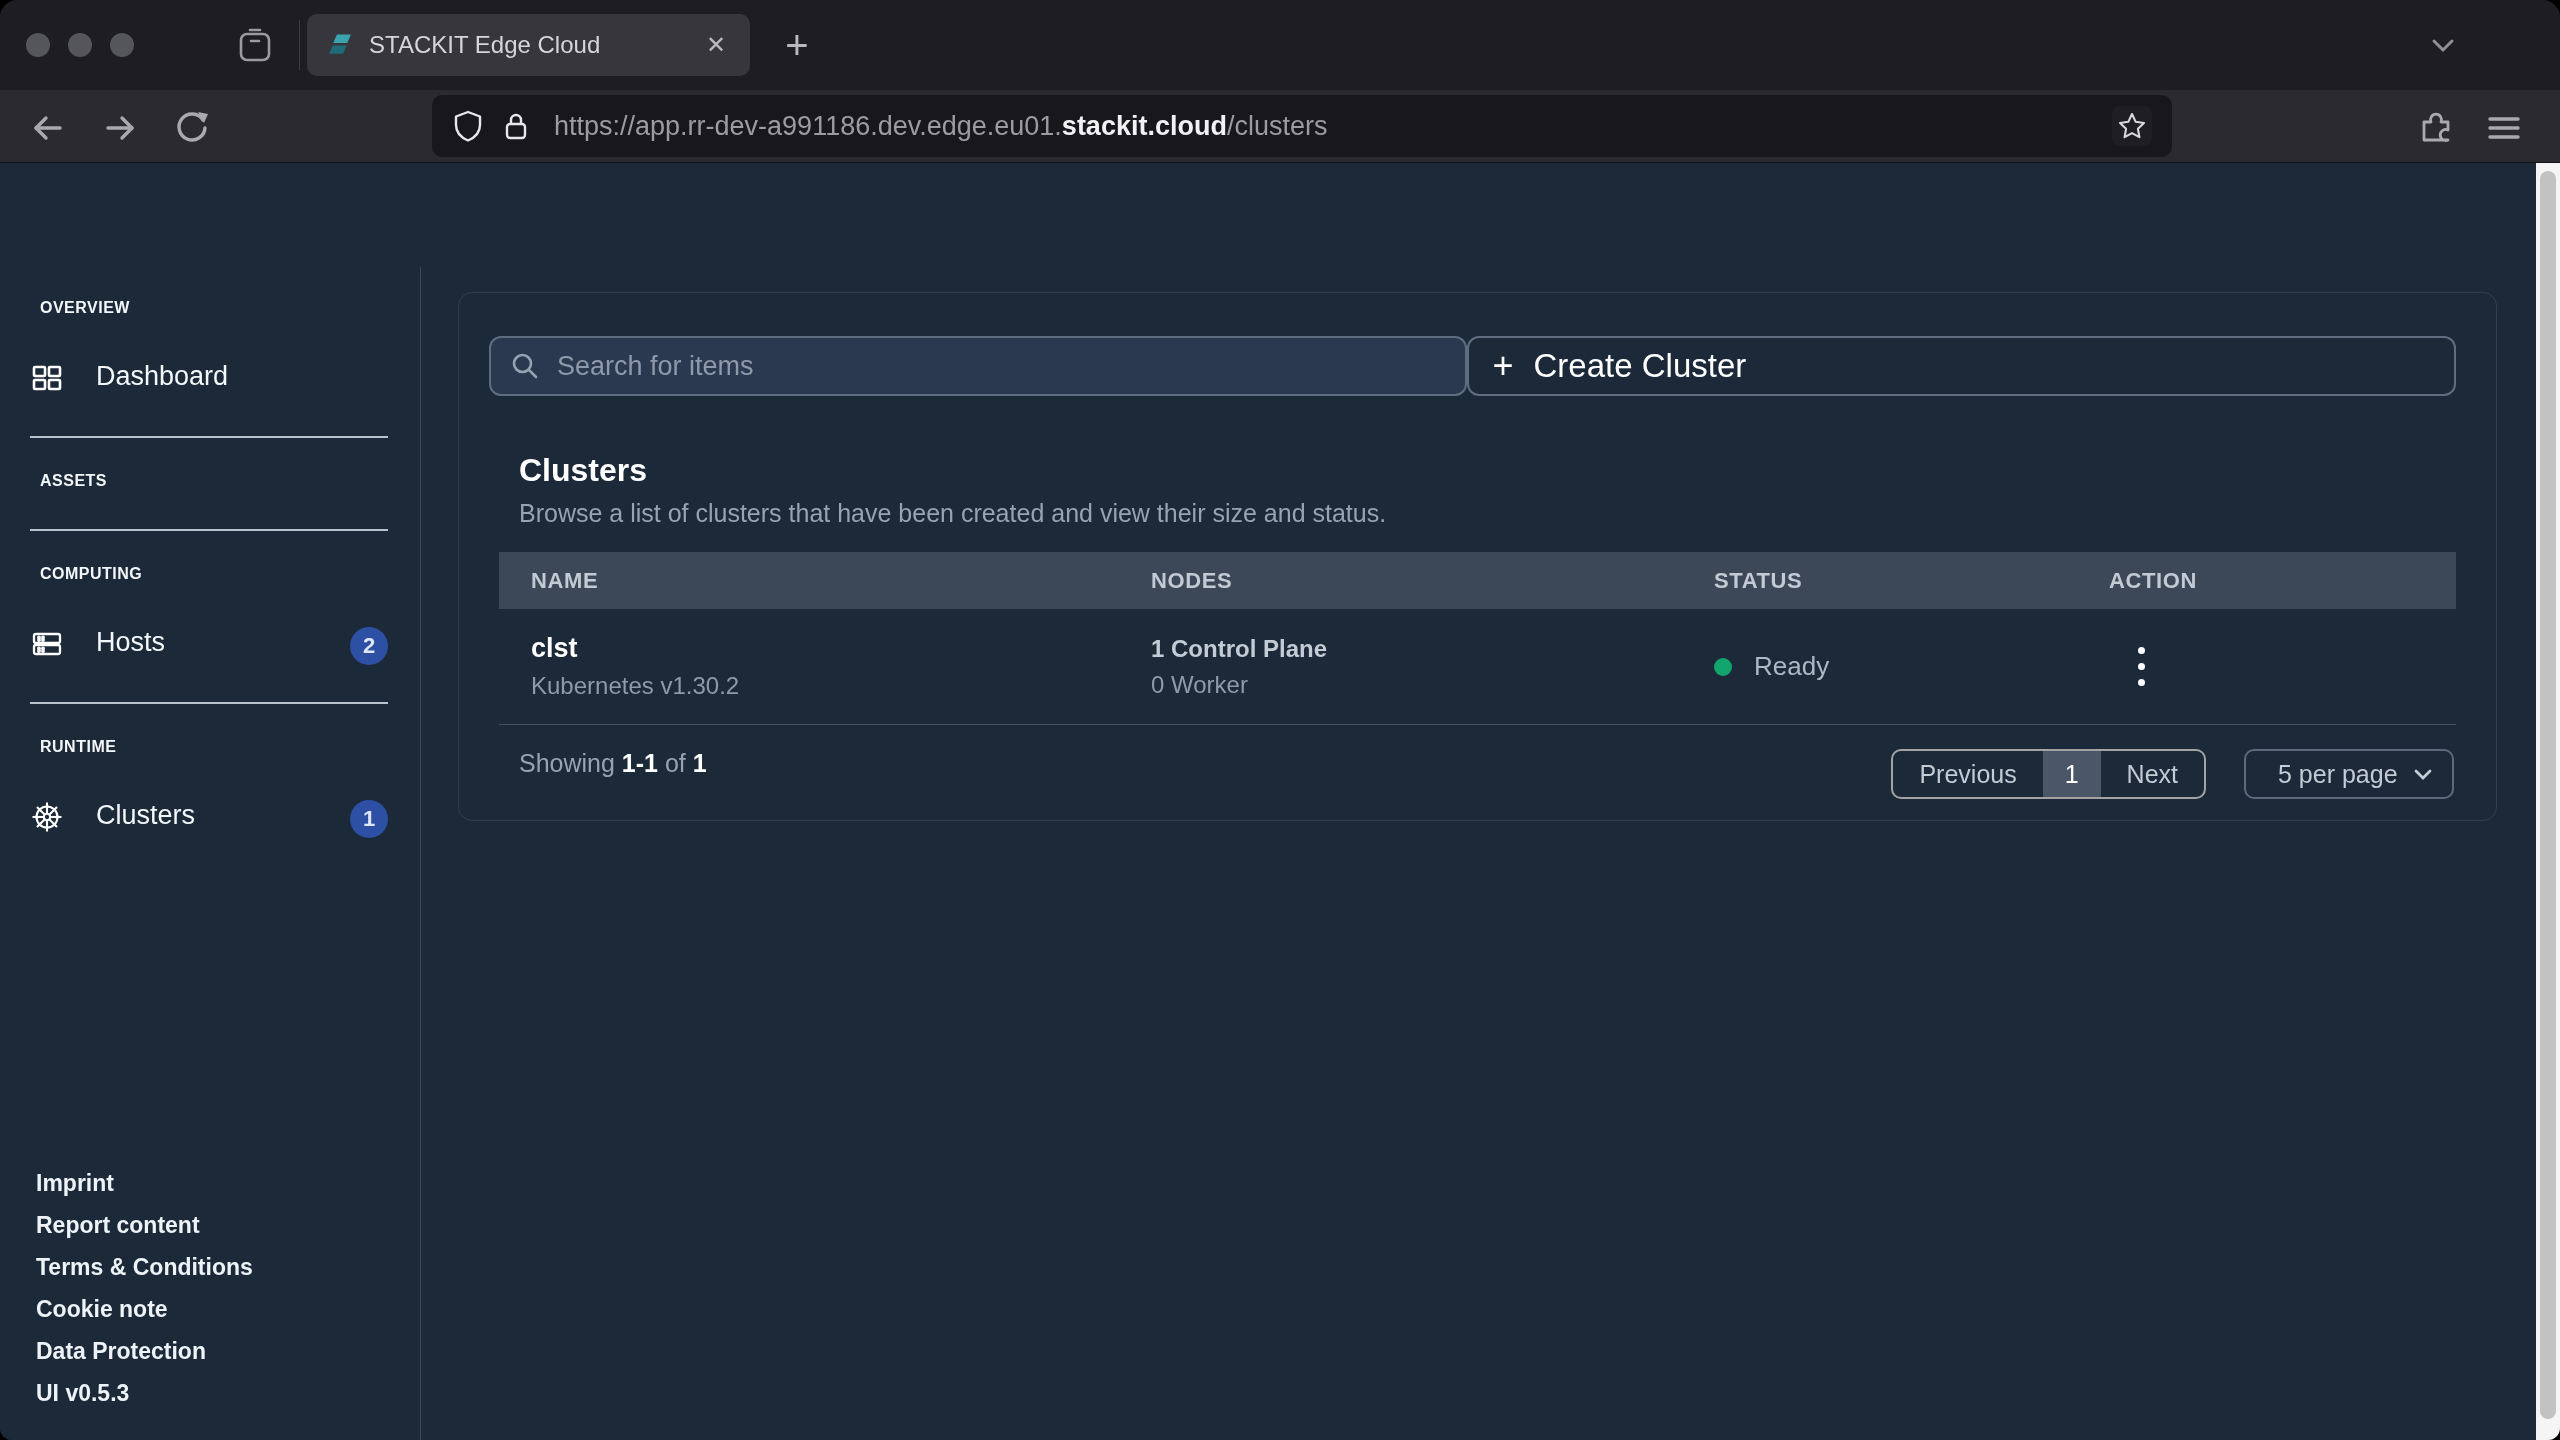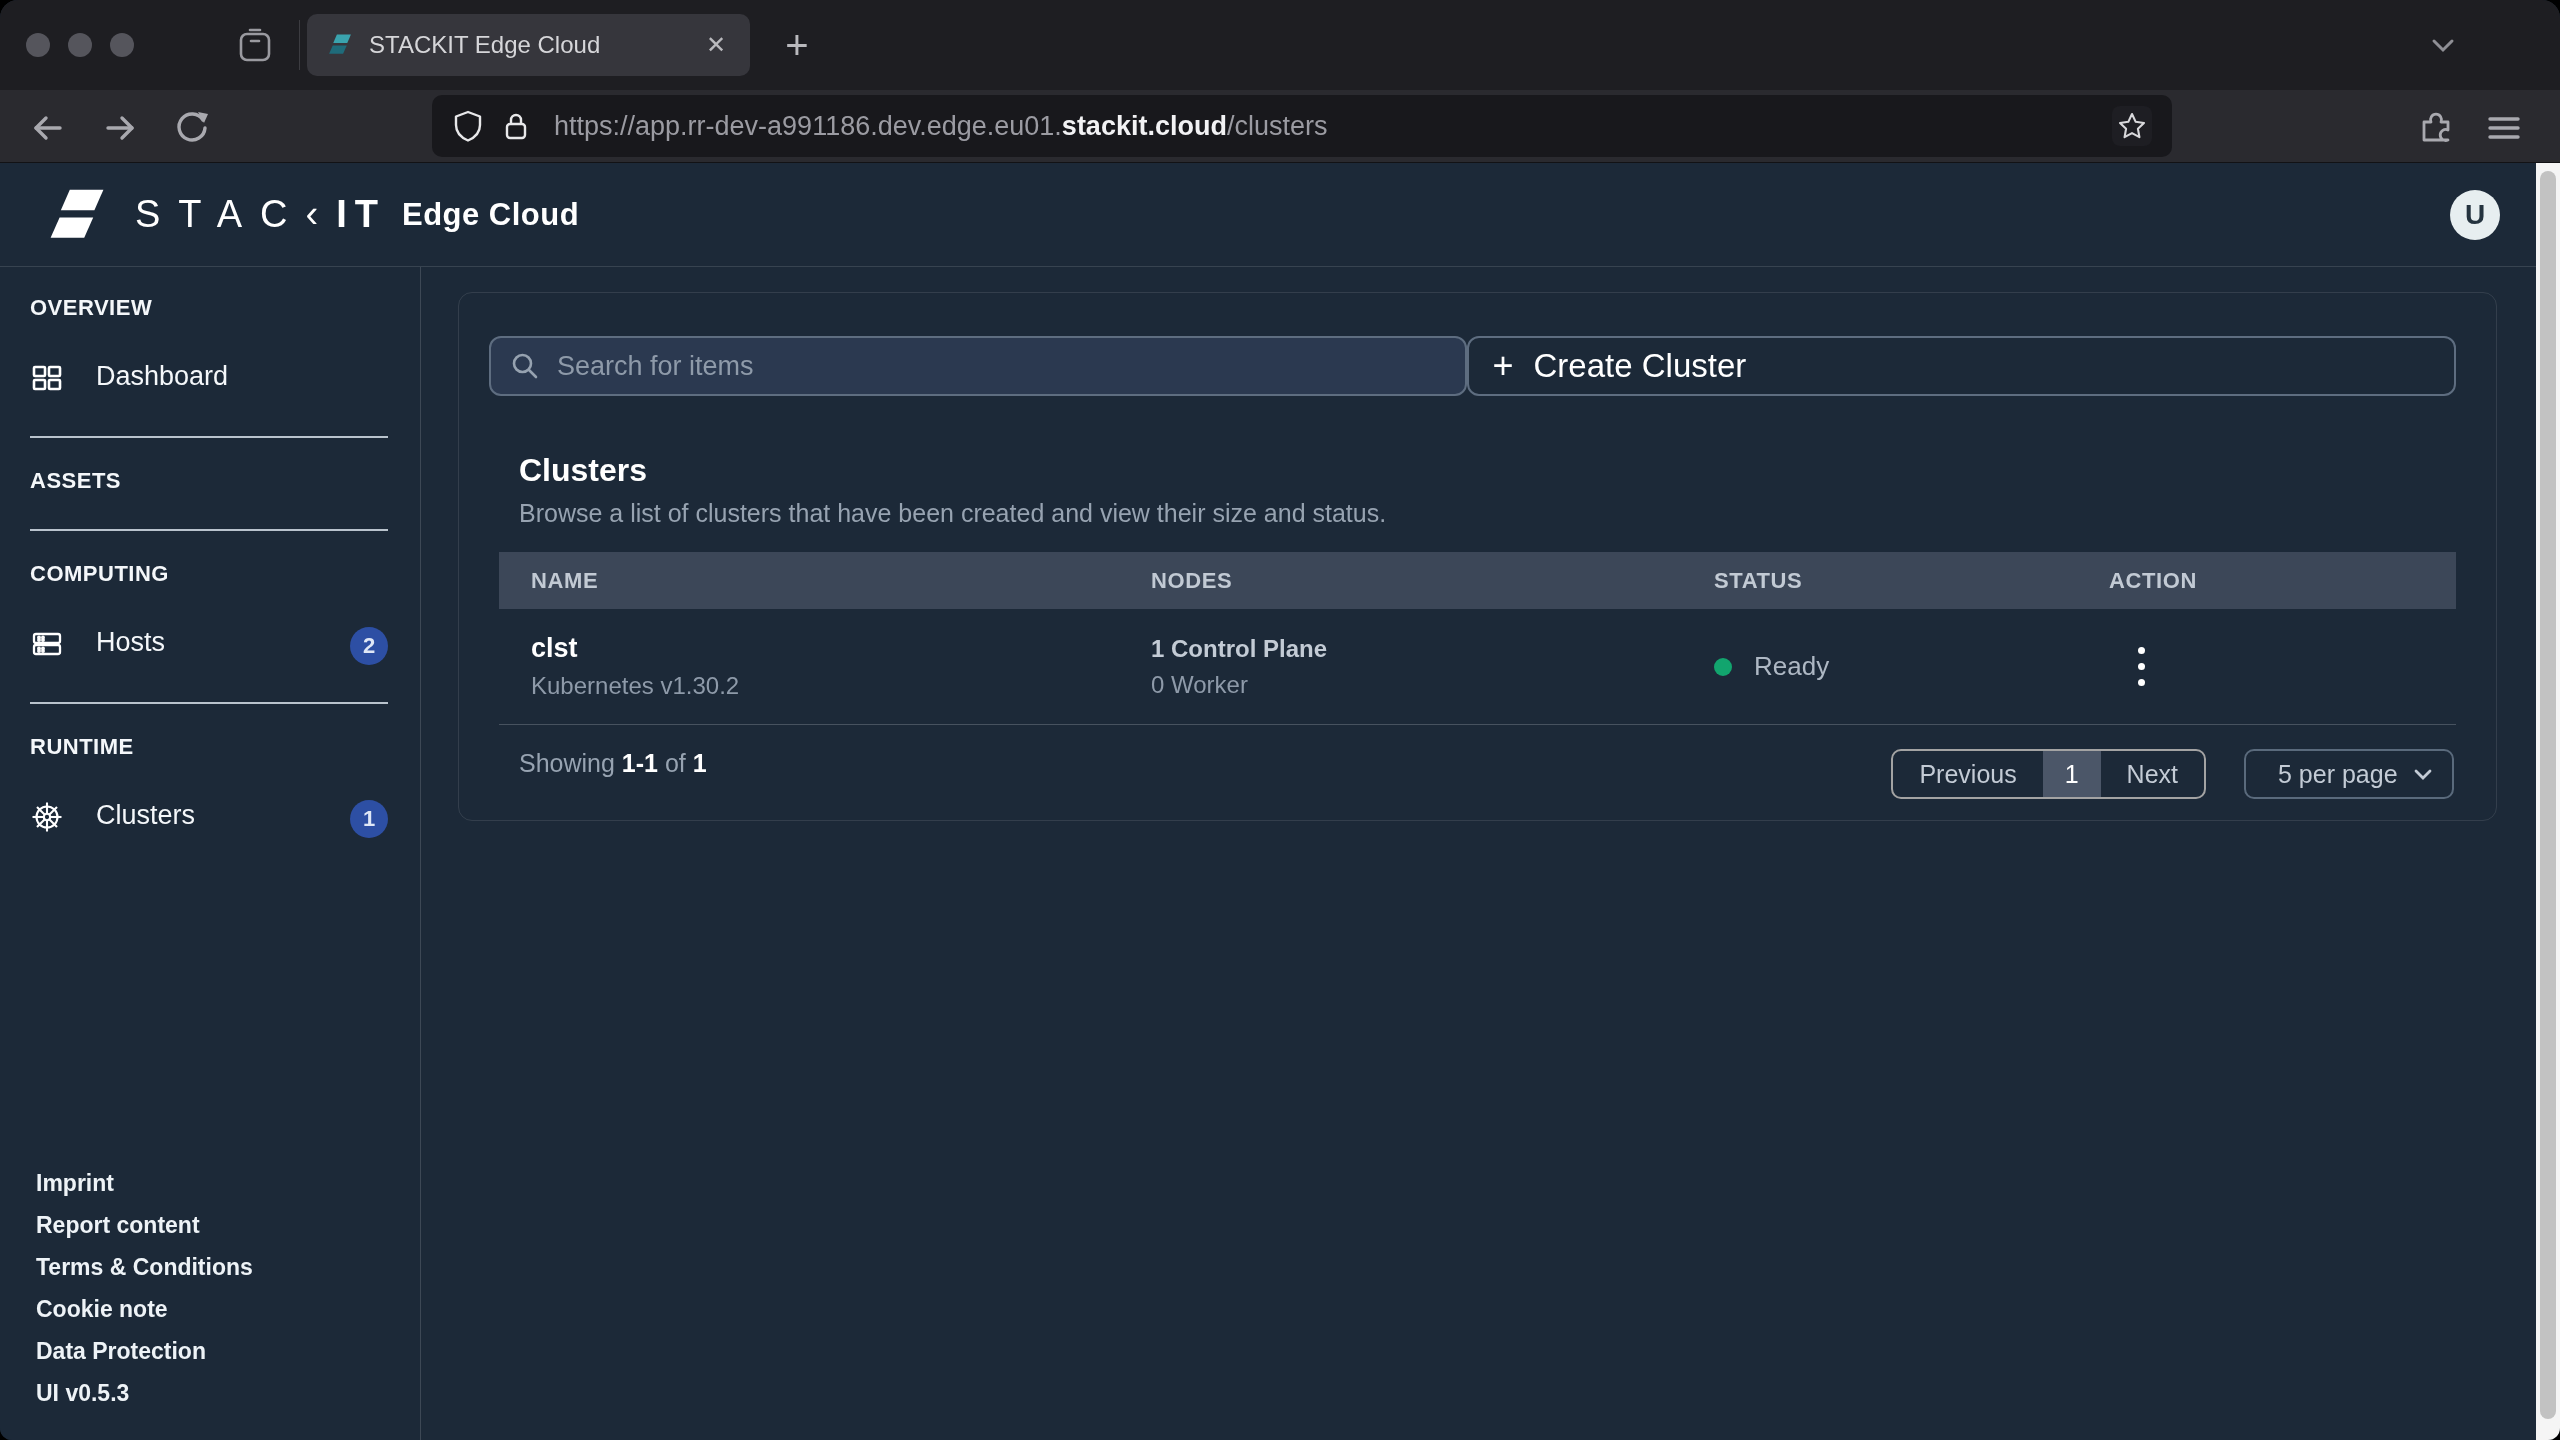--- a/index.html
+++ b/index.html
@@ -38,21 +38,21 @@
   .logo { width:64px; height:60px; }
   .wordmark { margin-left:26px; font-size:38px; color:#fff; letter-spacing:18px; font-weight:400; white-space:nowrap; }
   .wordmark .bold { font-weight:700; letter-spacing:8px; }
   .product { margin-left:16px; font-size:31px; font-weight:700; color:#fff; letter-spacing:0.5px; }
   .avatar { margin-left:auto; width:50px; height:50px; border-radius:50%; background:#e7eef0; color:#24333f;
             font-size:28px; font-weight:600; display:flex; align-items:center; justify-content:center; }
 
   
   .sidebar { position:absolute; left:0; top:267px; width:421px; height:1173px; background:#1c2938;
              border-right:1px solid rgba(255,255,255,0.15); padding-top:26px; }
-  .nav-label { margin-left:30px; font-size:22px; font-weight:700; color:#f4f7fa; line-height:30px; letter-spacing:0.5px; }
+  .nav-label { margin-left:40px; font-size:16px; font-weight:700; color:#f4f7fa; line-height:30px; letter-spacing:0.5px; }
   .nav-item { margin-top:38px; height:42px; display:flex; align-items:flex-start; padding:0 32px 0 30px; cursor:pointer; }
   .nav-item .nicon { width:34px; height:34px; color:#fff; flex:0 0 auto; }
   .nav-item .nlabel { margin-left:32px; font-size:27px; color:#f4f7fa; }
   .badge { margin-left:auto; width:38px; height:38px; border-radius:50%; background:#2d4fa4; color:#dfe7f6;
            font-size:22px; font-weight:700; display:flex; align-items:center; justify-content:center; }
   .divider { margin:33px 32px 0 30px; border-top:2px solid rgba(225,234,242,0.8); }
   .section { margin-top:28px; }
   .section:first-child { margin-top:0; }
   .side-footer { position:absolute; left:36px; bottom:26px; display:flex; flex-direction:column; }
   .side-footer span { font-size:23px; font-weight:700; color:#eef3f7; line-height:42px; cursor:pointer; }
@@ -189,31 +189,20 @@
     </div>
     <div class="nav-ic ic-menu">
       <svg viewBox="0 0 44 44" fill="none" stroke="currentColor" stroke-width="3.4" stroke-linecap="round">
         <line x1="8" y1="13" x2="36" y2="13"></line>
           <line x1="8" y1="22" x2="36" y2="22"></line>
           <line x1="8" y1="31" x2="36" y2="31"></line>
       </svg>
     </div>
   </div>
 
-  <div class="app-header">
-    <div class="logo">
-      <svg viewBox="0 0 100 100">
-        <polygon points="38,8 94,8 79,42 23,42" fill="#ffffff"></polygon>
-        <polygon points="21,54 77,54 62,88 6,88" fill="#ffffff"></polygon>
-      </svg>
-    </div>
-    <div class="wordmark"><span>STAC</span><span>‹</span><span class="bold">IT</span></div>
-    <div class="product">Edge Cloud</div>
-    <div class="avatar">U</div>
-  </div>
 
   <nav class="sidebar">
     <div class="section">
       <div class="nav-label">OVERVIEW</div>
       <div class="nav-item">
         <span class="nicon">
           <svg viewBox="0 0 34 34" fill="none" stroke="currentColor" stroke-width="2.6">
             <rect x="4" y="6" width="11" height="9" rx="1"></rect>
               <rect x="19" y="6" width="11" height="9" rx="1"></rect>
             <rect x="4" y="19" width="11" height="9" rx="1"></rect>

